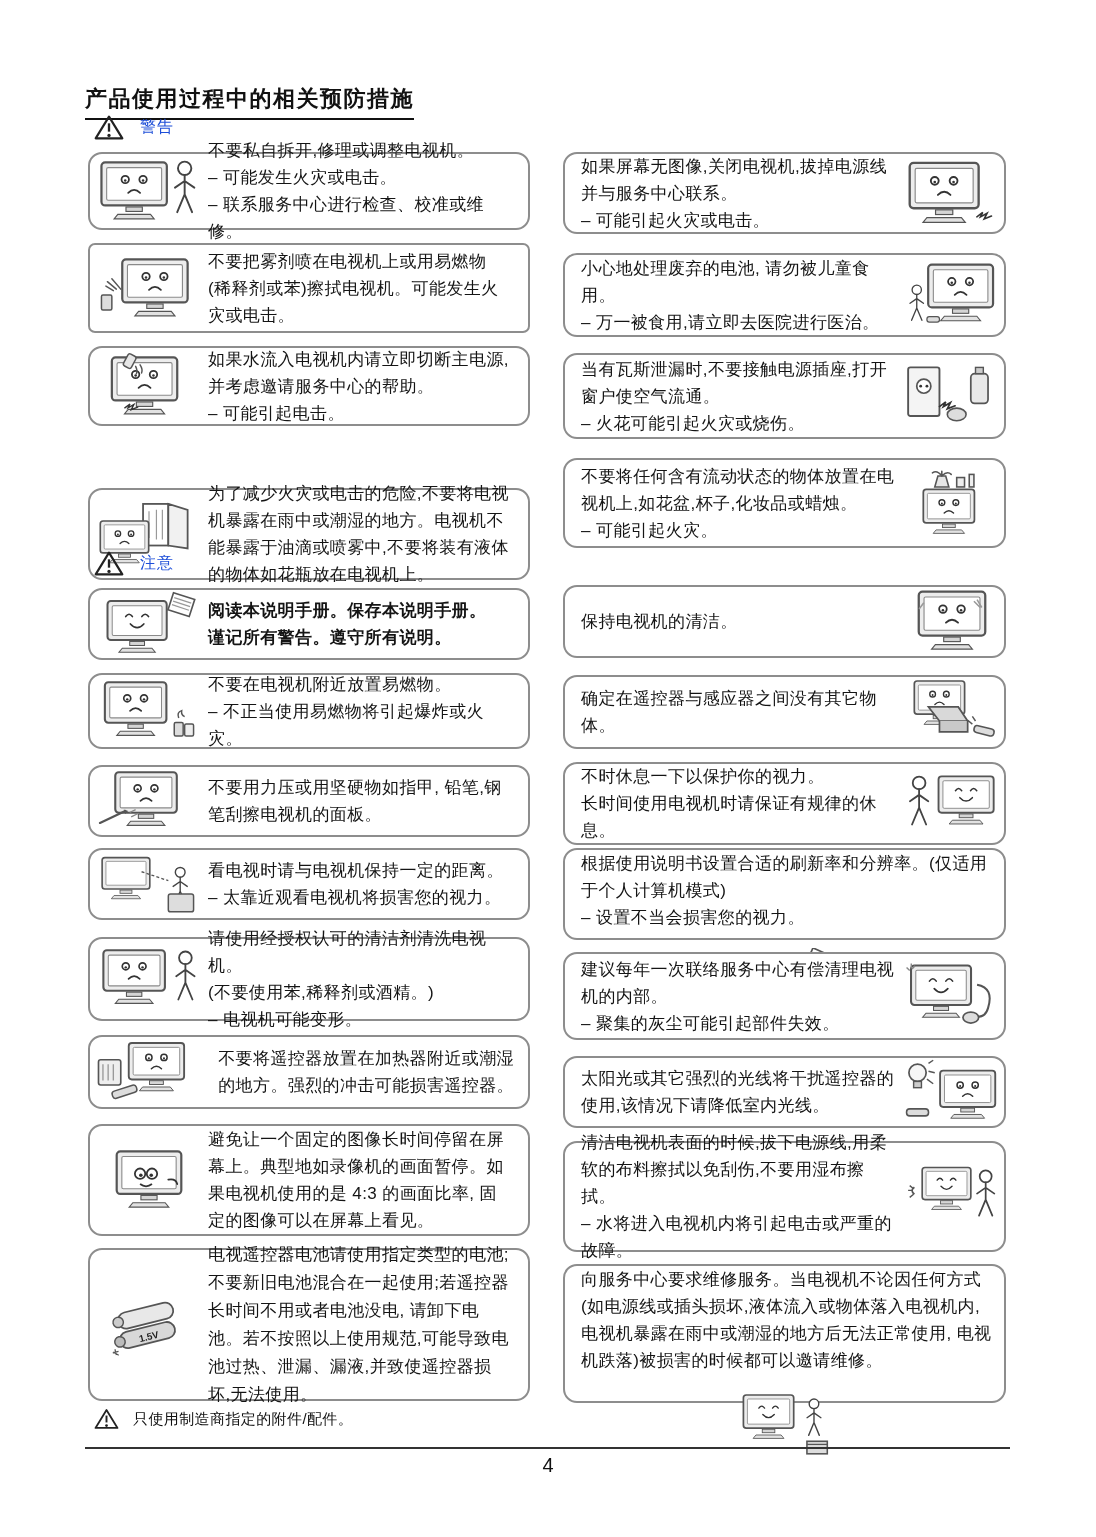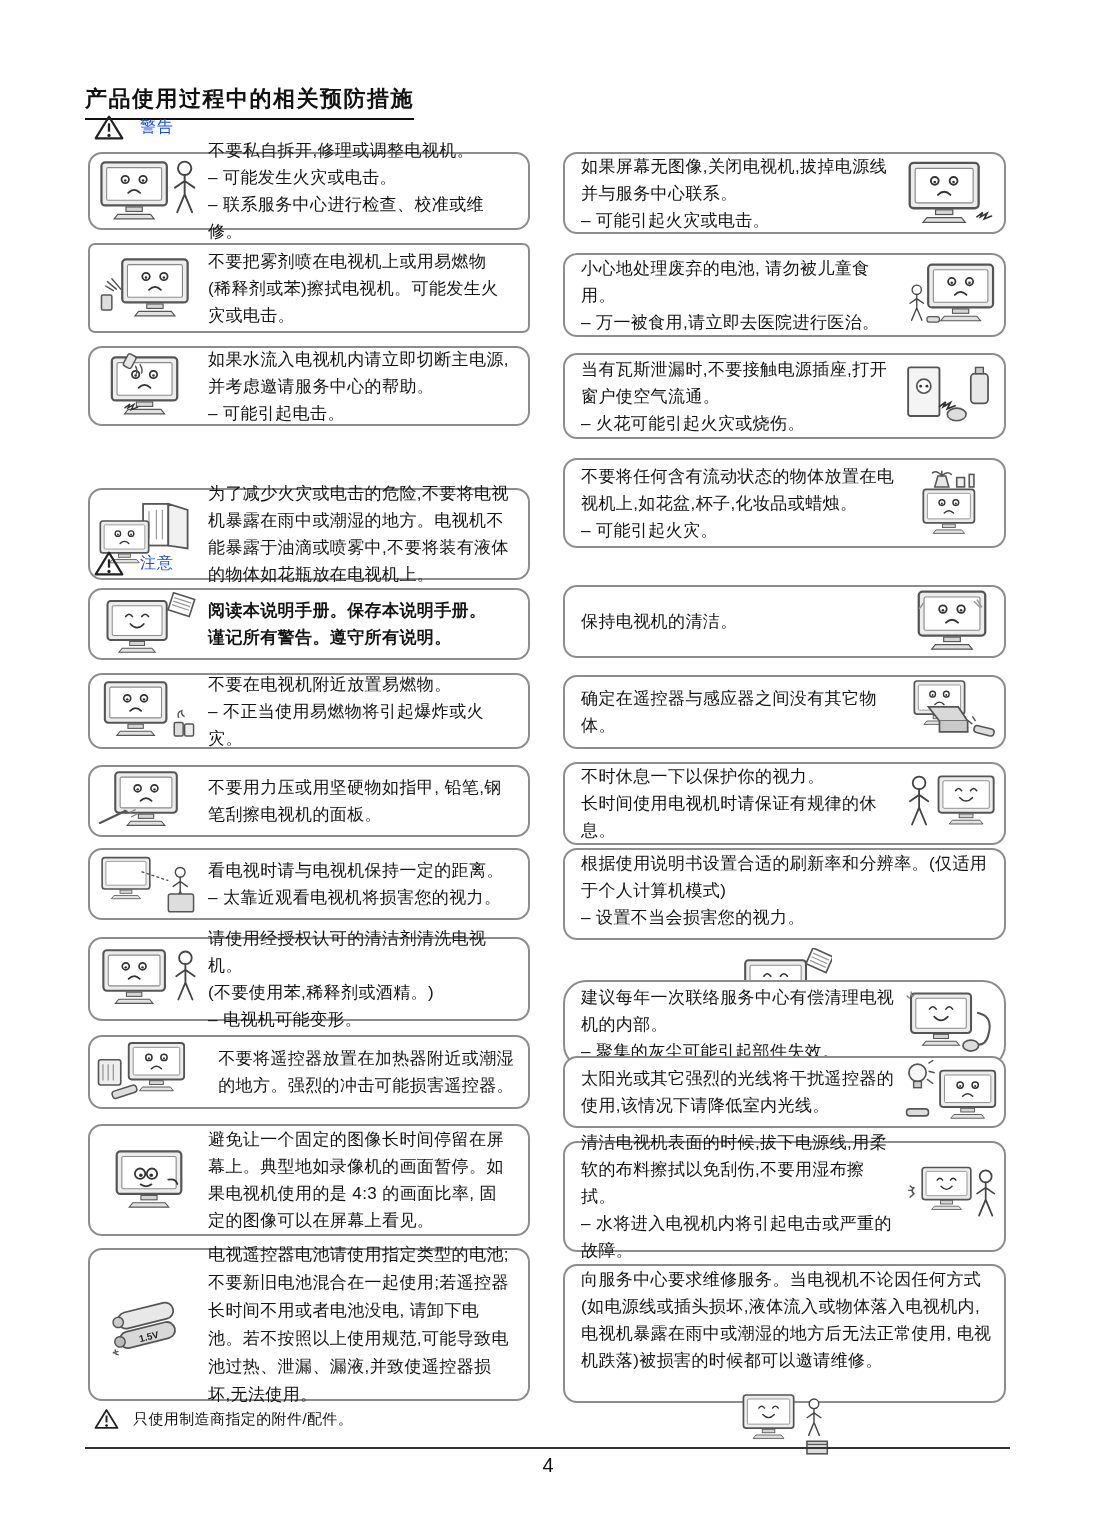--- a/index.html
+++ b/index.html
@@ -62,21 +62,21 @@
   .bL12{top:1248px;height:153px;}
   
   .bR1{top:152px;height:82px;}
   .bR2{top:253px;height:84px;}
   .bR3{top:353px;height:86px;}
   .bR4{top:458px;height:90px;}
   .bR5{top:585px;height:73px;}
   .bR6{top:675px;height:74px;}
   .bR7{top:762px;height:83px;}
   .bR8{top:848px;height:92px;flex-direction:column;}
-  .bR9{top:980px;height:88px;border-radius:23px;}
+  .bR9{top:952px;height:88px;}
   .bR10{top:1056px;height:72px;}
   .bR11{top:1141px;height:111px;}
   .bR12{top:1264px;height:139px;flex-direction:column;}
   .footer-note{
     position:absolute;left:94px;top:1408px;
     display:flex;align-items:center;gap:14px;
   }
   .footer-note .tri{width:25px;height:22px;}
   .footer-note .note-text{font-size:15px;letter-spacing:0.4px;}
   .footer-rule{

